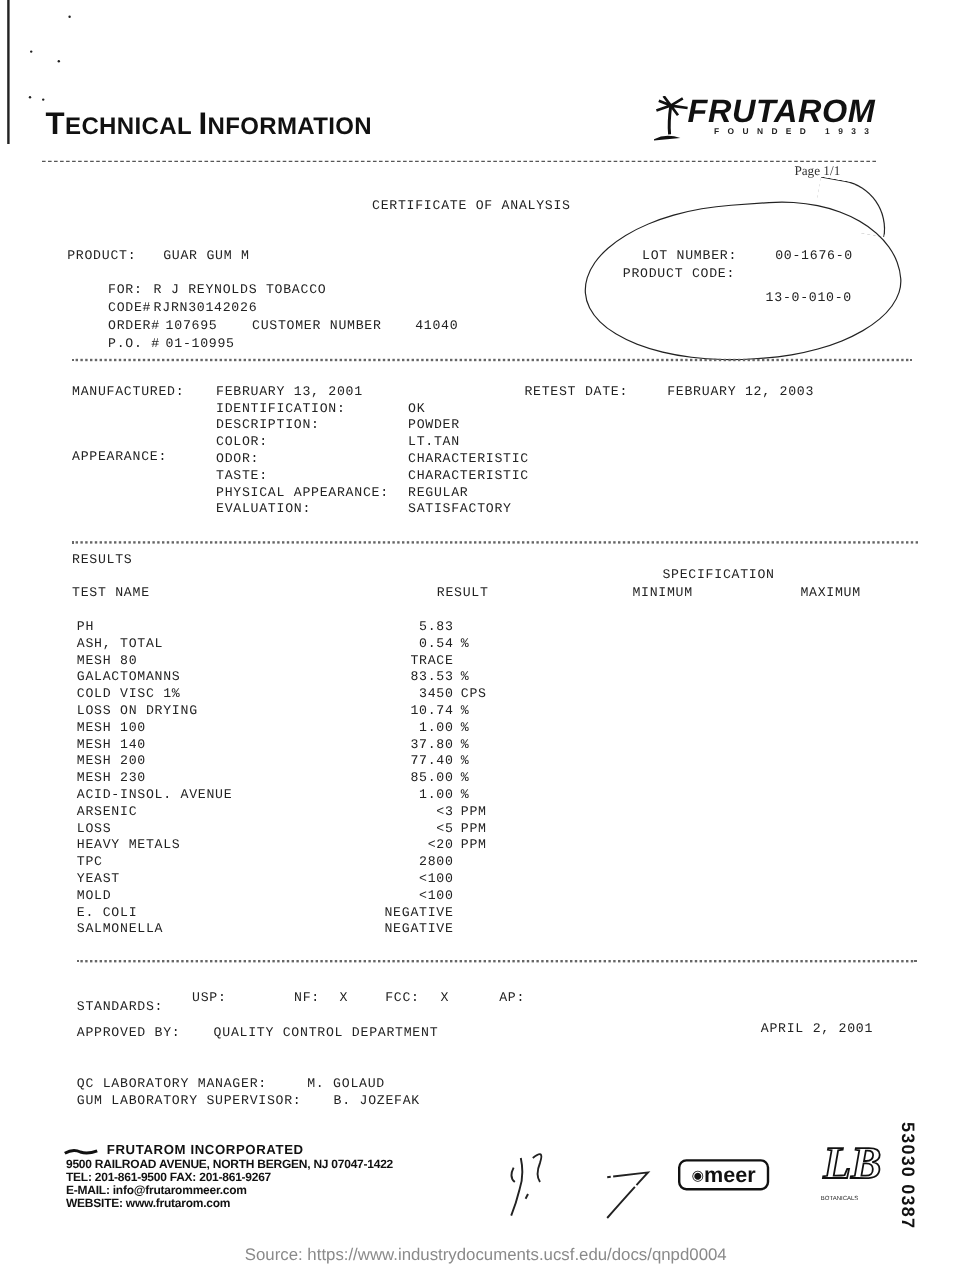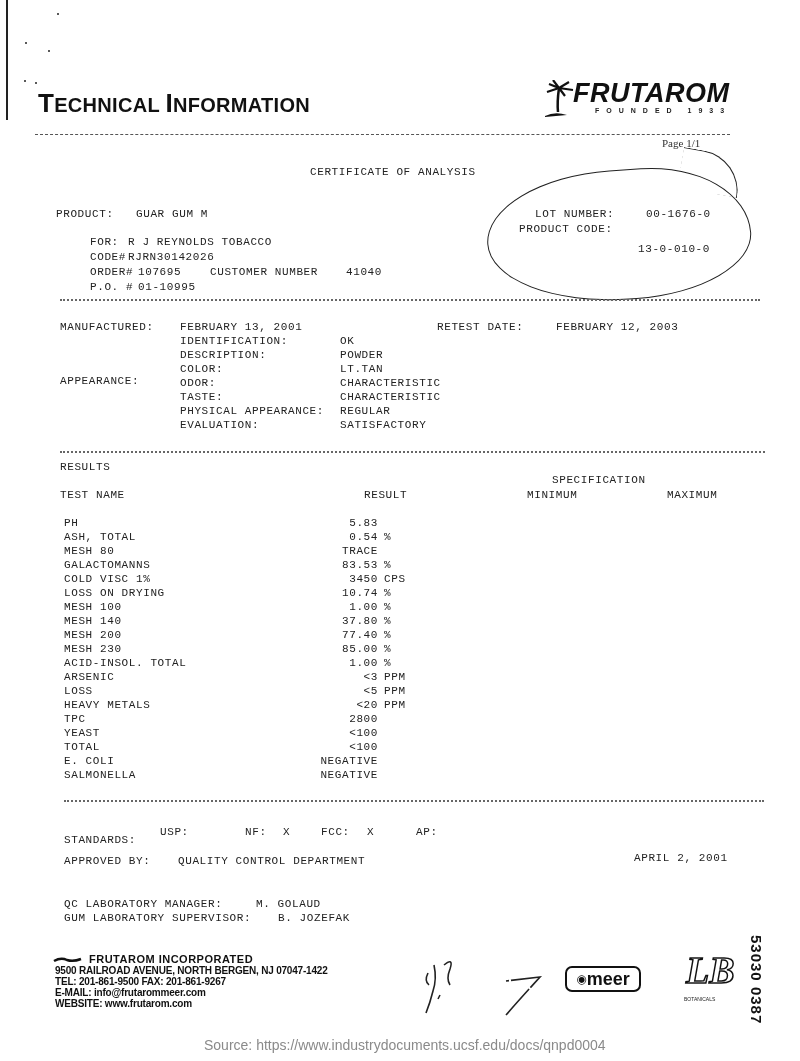--- a/index.html
+++ b/index.html
@@ -176,21 +176,21 @@
     <span class="mono tname">MESH 200</span>
     <span class="mono tres">77.40</span>
     <span class="mono tunit">%</span>
   </div>
 <div class="table-row" style="top:643px;">
     <span class="mono tname">MESH 230</span>
     <span class="mono tres">85.00</span>
     <span class="mono tunit">%</span>
   </div>
 <div class="table-row" style="top:657px;">
-    <span class="mono tname">ACID-INSOL. TOTAL</span>
+    <span class="mono tname">ACID-INSOL. AVENUE</span>
     <span class="mono tres">1.00</span>
     <span class="mono tunit">%</span>
   </div>
 <div class="table-row" style="top:671px;">
     <span class="mono tname">ARSENIC</span>
     <span class="mono tres">&lt;3</span>
     <span class="mono tunit">PPM</span>
   </div>
 <div class="table-row" style="top:685px;">
     <span class="mono tname">LOSS</span>
@@ -206,21 +206,21 @@
     <span class="mono tname">TPC</span>
     <span class="mono tres">2800</span>
     <span class="mono tunit"></span>
   </div>
 <div class="table-row" style="top:727px;">
     <span class="mono tname">YEAST</span>
     <span class="mono tres">&lt;100</span>
     <span class="mono tunit"></span>
   </div>
 <div class="table-row" style="top:741px;">
-    <span class="mono tname">TOTAL</span>
+    <span class="mono tname">MOLD</span>
     <span class="mono tres">&lt;100</span>
     <span class="mono tunit"></span>
   </div>
 <div class="table-row" style="top:755px;">
     <span class="mono tname">E. COLI</span>
     <span class="mono tres">NEGATIVE</span>
     <span class="mono tunit"></span>
   </div>
 <div class="table-row" style="top:769px;">
     <span class="mono tname">SALMONELLA</span>

